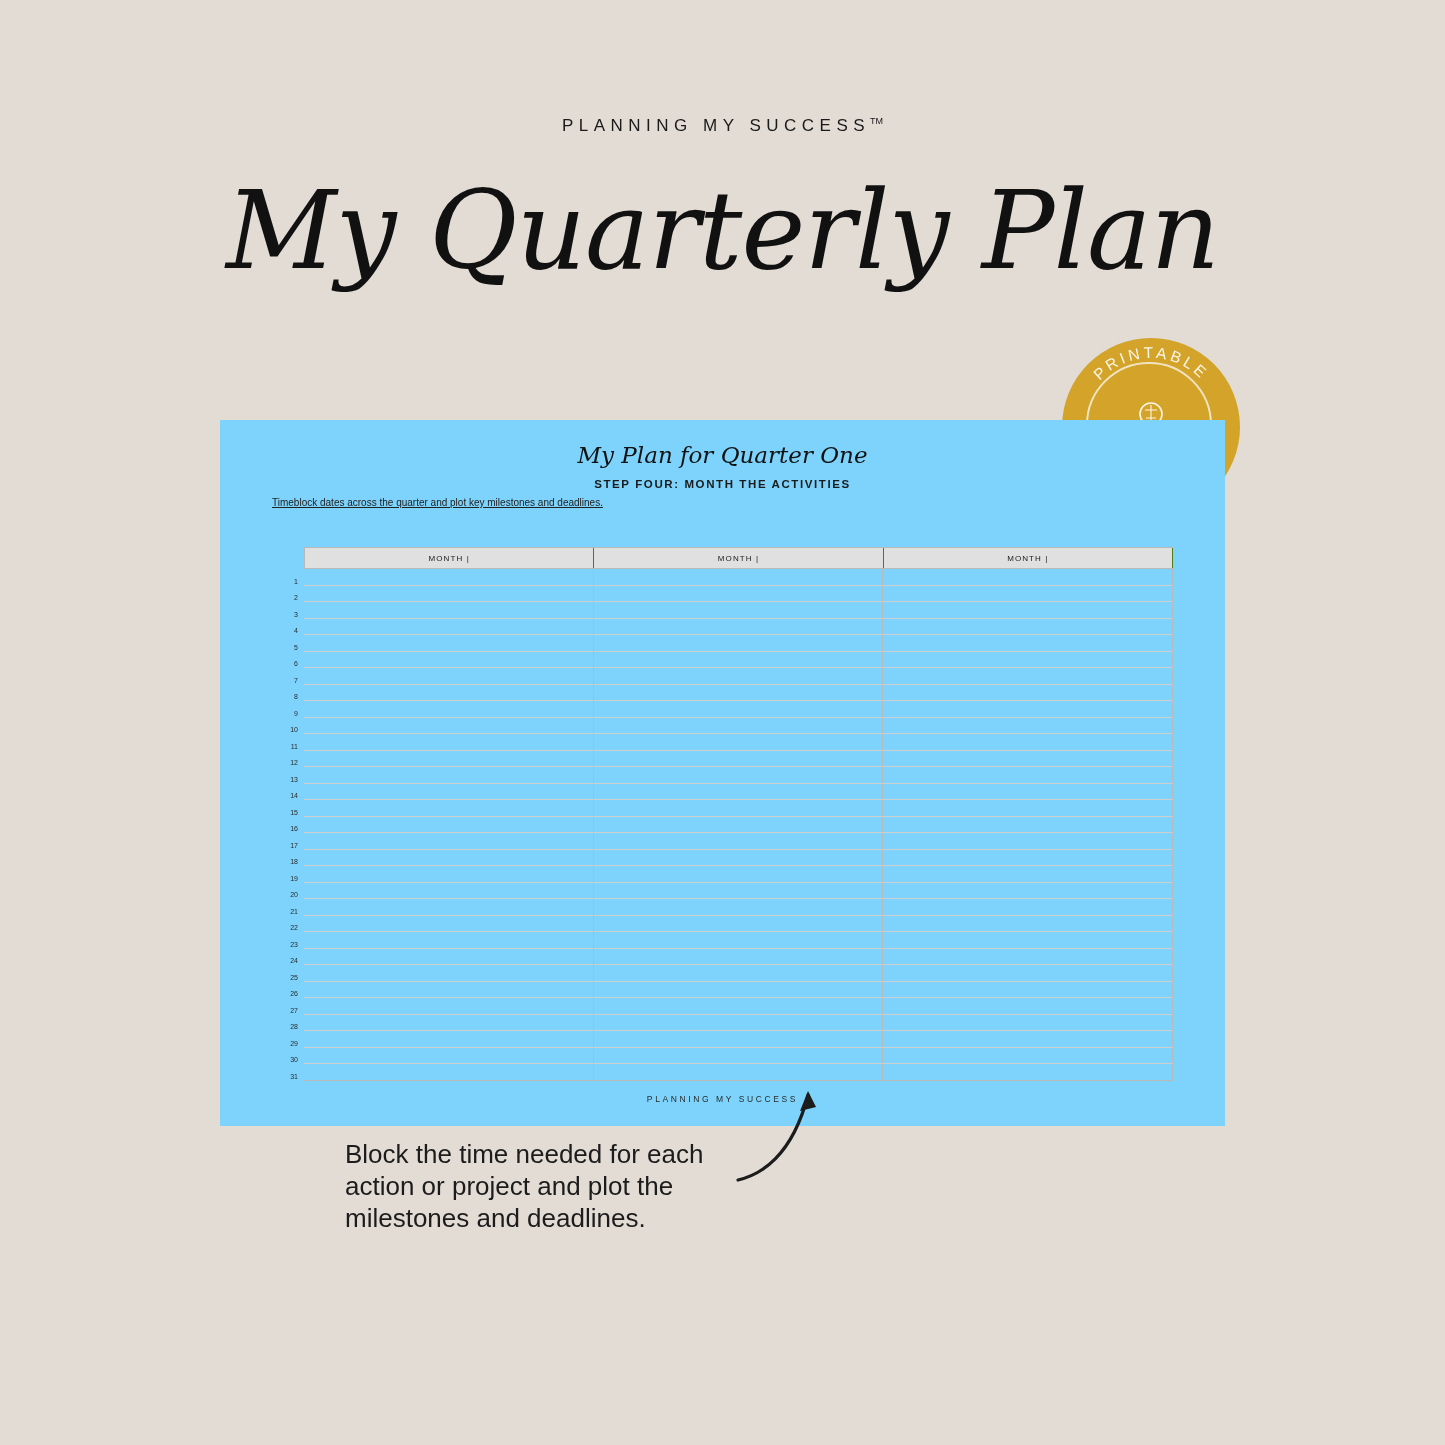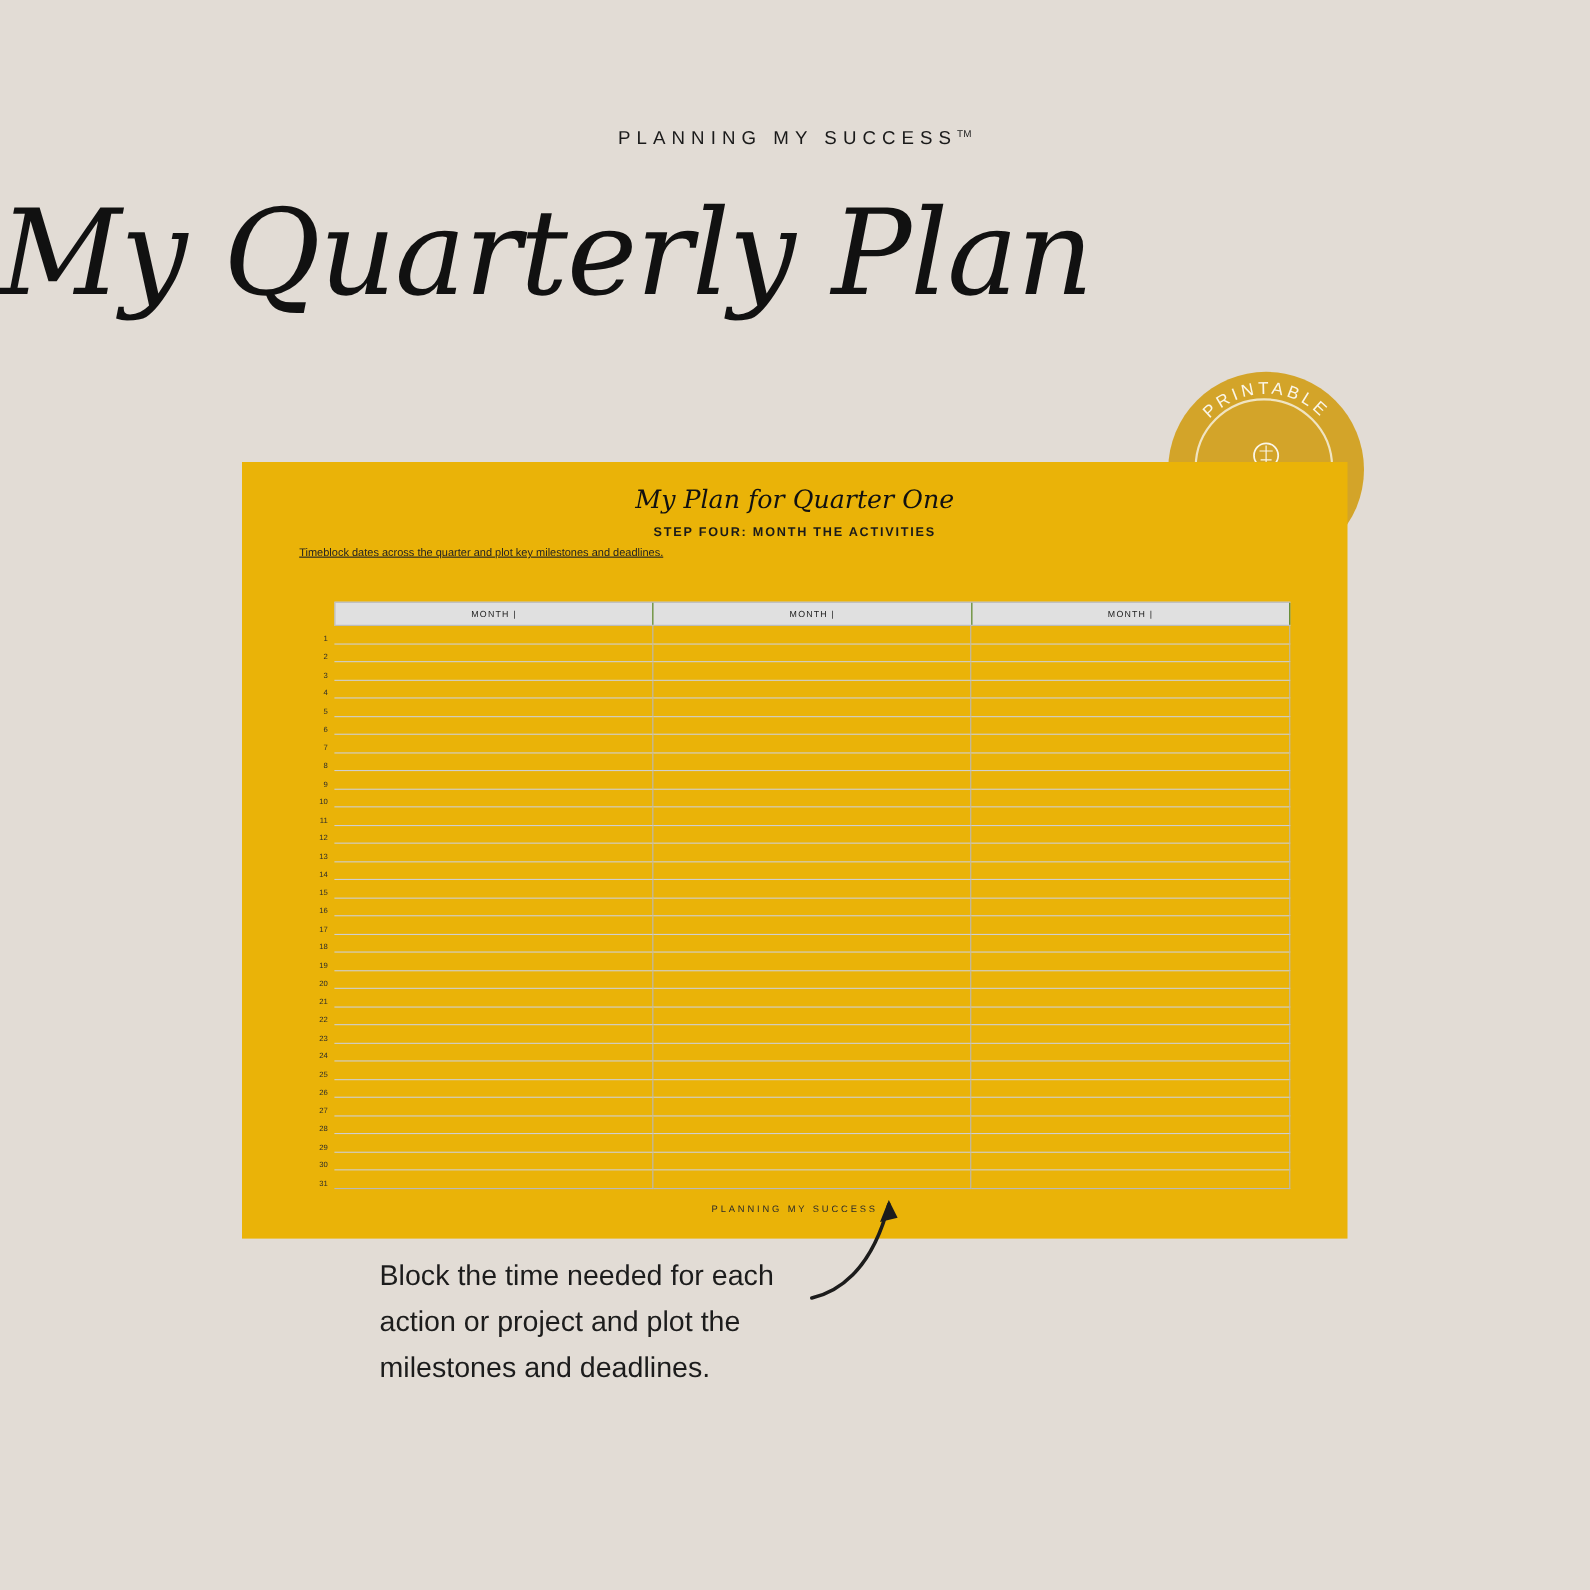--- a/index.html
+++ b/index.html
@@ -31,21 +31,21 @@
     font-size: 9px;
     vertical-align: super;
     letter-spacing: 0;
   }
 
   .main-title {
     position: absolute;
     top: 168px;
     left: 0;
     width: 100%;
-    text-align: left;
+    text-align: center;
     font-family: "DejaVu Serif", serif;
     font-style: italic;
     font-size: 108px;
     color: #111;
     letter-spacing: -1px;
     white-space: nowrap;
   }
 
   
   .badge {
@@ -86,21 +86,21 @@
     letter-spacing: 3.4px;
   }
 
   
   .sheet {
     position: absolute;
     left: 220px;
     top: 420px;
     width: 1005px;
     height: 706px;
-    background: #eab308;
+    background: #7dd3fc;
     box-sizing: border-box;
   }
   .sheet-inner {
     position: absolute;
     left: 52px;
     right: 52px;
     top: 0;
     bottom: 0;
   }
 
@@ -213,21 +213,21 @@
     color: #2a2a2a;
   }
 
   
   .caption {
     position: absolute;
     left: 345px;
     top: 1138px;
     width: 420px;
     font-size: 26px;
-    line-height: 42px;
+    line-height: 32px;
     color: #1c1c1c;
     font-family: "Liberation Sans", sans-serif;
   }
   .arrow {
     position: absolute;
     left: 730px;
     top: 1075px;
   }
 </style>
 </head>

